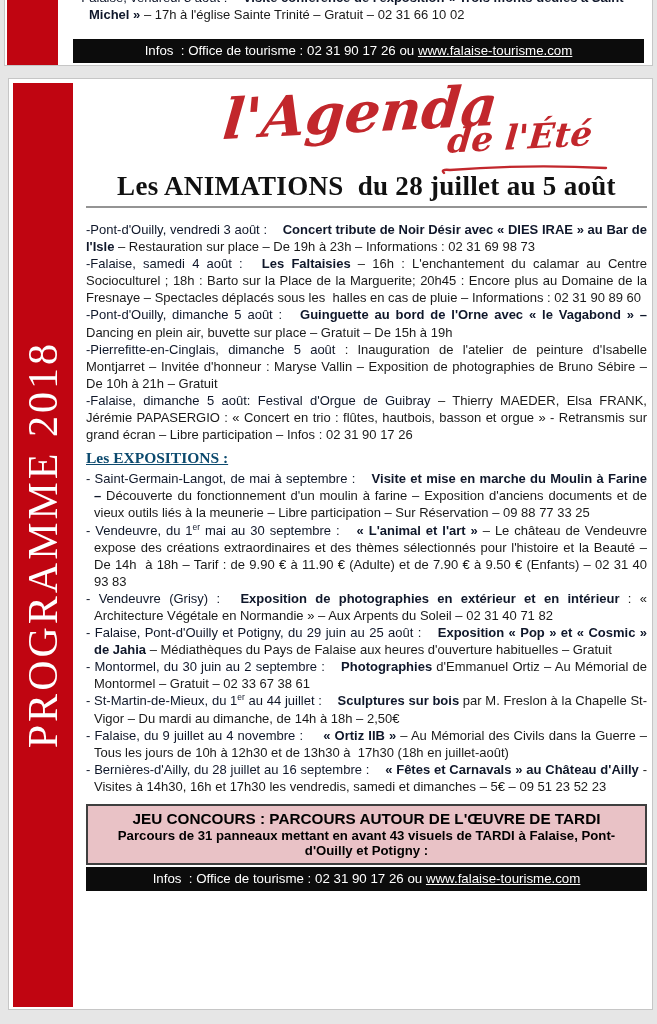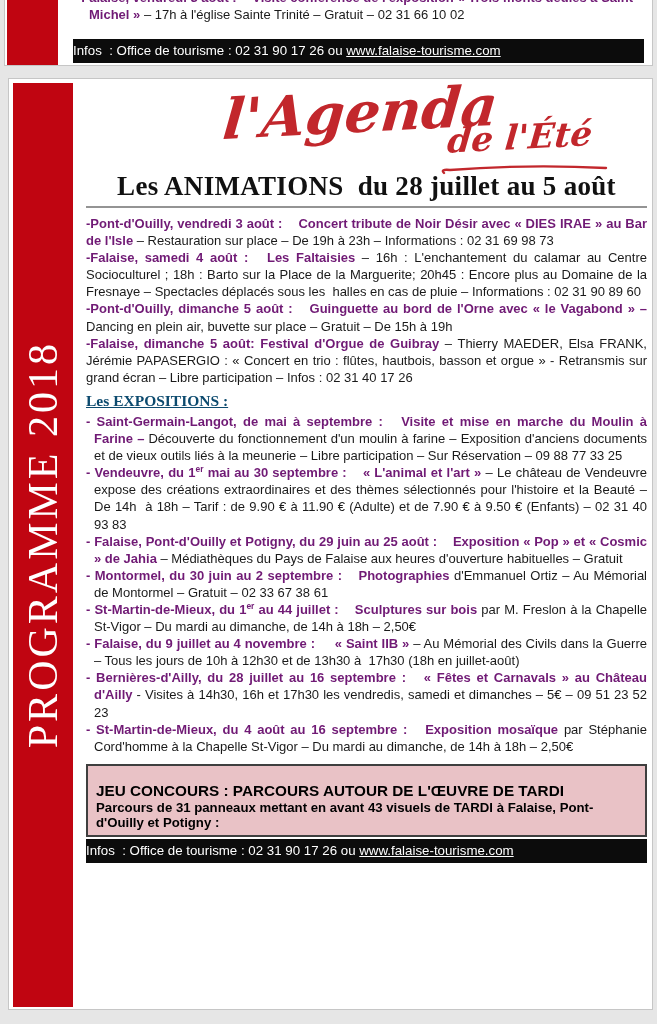--- a/index.html
+++ b/index.html
@@ -7,53 +7,53 @@
     width:657px;height:1024px;position:relative;overflow:hidden;
     background:#e6e6e6;
     font-family:"Liberation Sans", sans-serif;
     -webkit-font-smoothing:antialiased;
   }
   .card{background:#ffffff;border:1px solid #c6c6c6;box-sizing:border-box;position:absolute;}
   
   .card-top{left:4px;top:-10px;width:649px;height:76px;overflow:hidden;}
   .band-top{position:absolute;left:2px;top:0;width:51px;height:100%;background:#c00511;}
   .top-text{margin:-2px 10px 0 72px;font-size:13px;line-height:17px;color:#1a1a1a;text-align:left;}
-  .bar{background:#0c0c0c;color:#ffffff;text-align:left;font-size:13.3px;}
+  .bar{background:#0c0c0c;color:#ffffff;text-align:center;font-size:13.3px;}
   .bar-top{position:absolute;left:68px;right:8px;top:48px;height:24px;line-height:24px;}
   .link{text-decoration:underline;cursor:pointer;}
   
   .card-main{left:8px;top:78px;width:645px;height:932px;}
   .band-main{position:absolute;left:4px;top:4px;width:60px;height:924px;background:#c00511;
     display:flex;align-items:center;justify-content:center;}
   .band-label{
     writing-mode:vertical-rl;transform:rotate(180deg);
     color:#ffffff;font-family:"Liberation Serif", serif;
     font-size:42px;letter-spacing:3px;white-space:nowrap;
   }
   .content{position:absolute;left:77px;top:6px;width:561px;}
   
   .title-script{position:relative;height:86px;}
   .script{font-family:"DejaVu Serif", serif;font-style:italic;color:#c2272c;
     transform:skewX(-8deg) rotate(-3deg);position:absolute;white-space:nowrap;font-weight:700;}
   .script-big{left:138px;top:-6px;font-size:56px;}
   .script-small{left:362px;top:32px;font-size:34px;}
   .flourish{position:absolute;left:352px;top:78px;}
   .subtitle{font-family:"Liberation Serif", serif;font-size:27px;font-weight:700;color:#111;
-    text-align:center;letter-spacing:0.3px;border-bottom:2px solid #949494;padding-bottom:4px;margin-bottom:7px;}
+    text-align:center;letter-spacing:0.3px;border-bottom:2px solid #949494;padding-bottom:4px;margin-bottom:13px;}
   
   .para{font-size:13px;line-height:17.1px;color:#1a1a1a;text-align:justify;margin:0;}
   .expo{padding-left:8px;text-indent:-8px;}
-  .seg-r{color:#701a75;font-weight:700;}
-  .seg-b{color:#701a75;font-weight:700;padding-left:12px;}
+  .seg-r{color:#0f172a;font-weight:400;}
+  .seg-b{color:#0f172a;font-weight:700;padding-left:12px;}
   sup{font-size:0.65em;line-height:0;}
   .expo-heading{font-family:"Liberation Serif", serif;font-size:15.5px;font-weight:700;color:#0c4a6e;
     text-decoration:underline;margin:6px 0 3px 0;}
   
-  .contest{margin-top:9px;background:#e9c2c6;border:2px solid #3f3f3f;text-align:left;
-    padding:16px 8px 5px 8px;color:#000;}
+  .contest{margin-top:9px;background:#e9c2c6;border:2px solid #3f3f3f;text-align:center;
+    padding:4px 8px 5px 8px;color:#000;}
   .contest-title{font-size:15.3px;font-weight:700;}
   .contest-sub{font-size:13.2px;font-weight:700;}
   .contest-body{font-size:13.2px;}
   .bar-bottom{height:24px;line-height:24px;margin-top:2px;}
 </style>
 </head>
 <body>
 
 <div class="card card-top">
   <div class="band-top"></div>
@@ -80,34 +80,35 @@
         <path d="M6 10 Q 2 6 12 7 Q 90 1 168 5" stroke="#c2272c" stroke-width="2.4" fill="none" stroke-linecap="round"></path>
       </svg>
     </div>
 
     <div class="subtitle">Les ANIMATIONS&nbsp; du 28 juillet au 5 août</div>
 
     <div>
         <p class="para"><span class="seg-r">-Pont-d'Ouilly, vendredi 3 août : </span><span class="seg-b">Concert tribute de Noir Désir avec « DIES IRAE » au Bar de l'Isle </span><span class="seg-n">– Restauration sur place – De 19h à 23h – Informations : 02 31 69 98 73</span></p>
         <p class="para"><span class="seg-r">-Falaise, samedi 4 août : </span><span class="seg-b">Les Faltaisies </span><span class="seg-n">– 16h : L'enchantement du calamar au Centre Socioculturel ; 18h : Barto sur la Place de la Marguerite; 20h45 : Encore plus au Domaine de la Fresnaye – Spectacles déplacés sous les&nbsp; halles en cas de pluie – Informations : 02 31 90 89 60</span></p>
         <p class="para"><span class="seg-r">-Pont-d'Ouilly, dimanche 5 août : </span><span class="seg-b">Guinguette au bord de l'Orne avec « le Vagabond » – </span><span class="seg-n">Dancing en plein air, buvette sur place – Gratuit – De 15h à 19h</span></p>
-        <p class="para"><span class="seg-r">-Falaise, dimanche 5 août: Festival d'Orgue de Guibray </span><span class="seg-n">– Thierry MAEDER, Elsa FRANK, Jérémie PAPASERGIO : « Concert en trio : flûtes, hautbois, basson et orgue » - Retransmis sur grand écran – Libre participation – Infos : 02 31 40 17 26</span></p>
+        <p class="para"><span class="seg-r">-Pierrefitte-en-Cinglais, dimanche 5 août</span><span class="seg-n"> : Inauguration de l'atelier de peinture d'Isabelle Montjarret – Invitée d'honneur : Maryse Vallin – Exposition de photographies de Bruno Sébire – De 10h à 21h – Gratuit</span></p>
+        <p class="para"><span class="seg-r">-Falaise, dimanche 5 août: Festival d'Orgue de Guibray </span><span class="seg-n">– Thierry MAEDER, Elsa FRANK, Jérémie PAPASERGIO : « Concert en trio : flûtes, hautbois, basson et orgue » - Retransmis sur grand écran – Libre participation – Infos : 02 31 90 17 26</span></p>
       </div>
 
     <div class="expo-heading">Les EXPOSITIONS :</div>
 
     <div>
         <p class="para expo"><span class="seg-r">- Saint-Germain-Langot, de mai à septembre : </span><span class="seg-b">Visite et mise en marche du Moulin à Farine – </span><span class="seg-n">Découverte du fonctionnement d'un moulin à farine – Exposition d'anciens documents et de vieux outils liés à la meunerie – Libre participation – Sur Réservation – 09 88 77 33 25</span></p>
         <p class="para expo"><span class="seg-r">- Vendeuvre, du 1</span><sup class="seg-r">er</sup><span class="seg-r"> mai au 30 septembre : </span><span class="seg-b">« L'animal et l'art » </span><span class="seg-n">– Le château de Vendeuvre expose des créations extraordinaires et des thèmes sélectionnés pour l'histoire et la Beauté – De 14h&nbsp; à 18h – Tarif : de 9.90 € à 11.90 € (Adulte) et de 7.90 € à 9.50 € (Enfants) – 02 31 40 93 83</span></p>
+        <p class="para expo"><span class="seg-r">- Vendeuvre (Grisy) : </span><span class="seg-b">Exposition de photographies en extérieur et en intérieur </span><span class="seg-n">: « Architecture Végétale en Normandie » – Aux Arpents du Soleil – 02 31 40 71 82</span></p>
         <p class="para expo"><span class="seg-r">- Falaise, Pont-d'Ouilly et Potigny, du 29 juin au 25 août : </span><span class="seg-b">Exposition « Pop » et « Cosmic » de Jahia </span><span class="seg-n">– Médiathèques du Pays de Falaise aux heures d'ouverture habituelles – Gratuit</span></p>
         <p class="para expo"><span class="seg-r">- Montormel, du 30 juin au 2 septembre : </span><span class="seg-b">Photographies </span><span class="seg-n">d'Emmanuel Ortiz – Au Mémorial de Montormel – Gratuit – 02 33 67 38 61</span></p>
         <p class="para expo"><span class="seg-r">- St-Martin-de-Mieux, du 1</span><sup class="seg-r">er</sup><span class="seg-r"> au 44 juillet : </span><span class="seg-b">Sculptures sur bois </span><span class="seg-n">par M. Freslon à la Chapelle St-Vigor – Du mardi au dimanche, de 14h à 18h – 2,50€</span></p>
-        <p class="para expo"><span class="seg-r">- Falaise, du 9 juillet au 4 novembre :&nbsp; </span><span class="seg-b">« Saint IIB » </span><span class="seg-n">– Au Mémorial des Civils dans la Guerre – Tous les jours de 10h à 12h30 et de 13h30 à&nbsp; 17h30 (18h en juillet-août)</span></p>
+        <p class="para expo"><span class="seg-r">- Falaise, du 9 juillet au 4 novembre :&nbsp; </span><span class="seg-b">« Ortiz IIB » </span><span class="seg-n">– Au Mémorial des Civils dans la Guerre – Tous les jours de 10h à 12h30 et de 13h30 à&nbsp; 17h30 (18h en juillet-août)</span></p>
         <p class="para expo"><span class="seg-r">- Bernières-d'Ailly, du 28 juillet au 16 septembre : </span><span class="seg-b">« Fêtes et Carnavals » au Château d'Ailly </span><span class="seg-n">- Visites à 14h30, 16h et 17h30 les vendredis, samedi et dimanches – 5€ – 09 51 23 52 23</span></p>
-        <p class="para expo"><span class="seg-r">- St-Martin-de-Mieux, du 4 août au 16 septembre : </span><span class="seg-b">Exposition mosaïque </span><span class="seg-n">par Stéphanie Cord'homme à la Chapelle St-Vigor – Du mardi au dimanche, de 14h à 18h – 2,50€</span></p>
       </div>
 
     <div class="contest">
       <div class="contest-title">JEU CONCOURS : PARCOURS AUTOUR DE L'ŒUVRE DE TARDI</div>
       <div class="contest-sub">Parcours de 31 panneaux mettant en avant 43 visuels de TARDI à Falaise, Pont-d'Ouilly et Potigny :</div>
     </div>
 
     <div class="bar bar-bottom">
       <span>Infos&nbsp; : Office de tourisme : 02 31 90 17 26 ou </span><span class="link">www.falaise-tourisme.com</span>
     </div>

